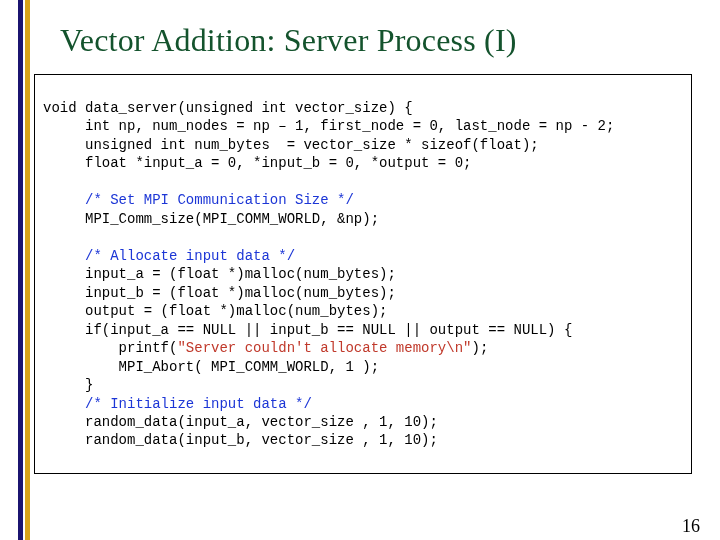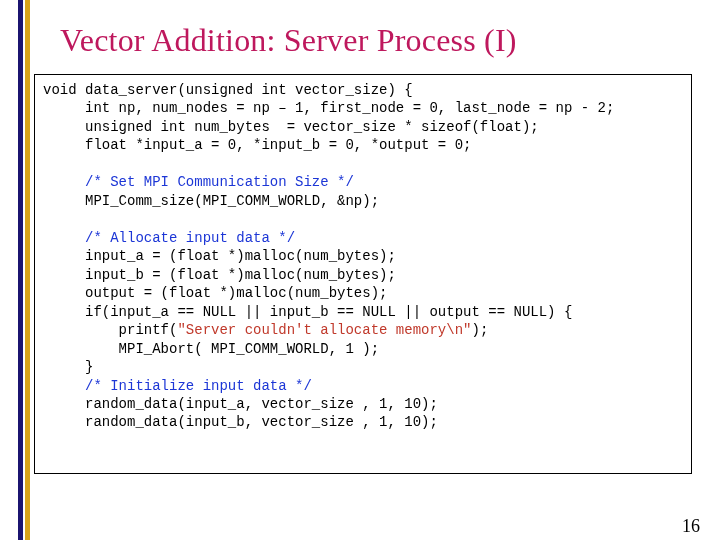--- a/index.html
+++ b/index.html
@@ -29,32 +29,32 @@
     height: 100%;
   }
   .bar.blue { background: #1b1470; margin-right: 2px; }
   .bar.gold { background: #d8a31a; }
   .title {
     position: absolute;
     left: 60px;
     top: 22px;
     font-size: 32px;
     font-family: "Times New Roman", Times, serif;
-    color: #be185d;
+    color: #14532d;
     letter-spacing: 0.2px;
   }
   .codebox {
     position: absolute;
     left: 34px;
     top: 74px;
     width: 658px;
     height: 400px;
     border: 1px solid #000;
     box-sizing: border-box;
-    padding: 6px 8px;
+    padding: 24px 8px;
     font-family: "Courier New", Courier, monospace;
     font-size: 14px;
     line-height: 1.32;
     color: #000;
     white-space: pre;
     overflow: hidden;
   }
   .codebox .cmt { color: #1c36d6; }
   .codebox .str { color: #c0392b; }
   .pagenum {

